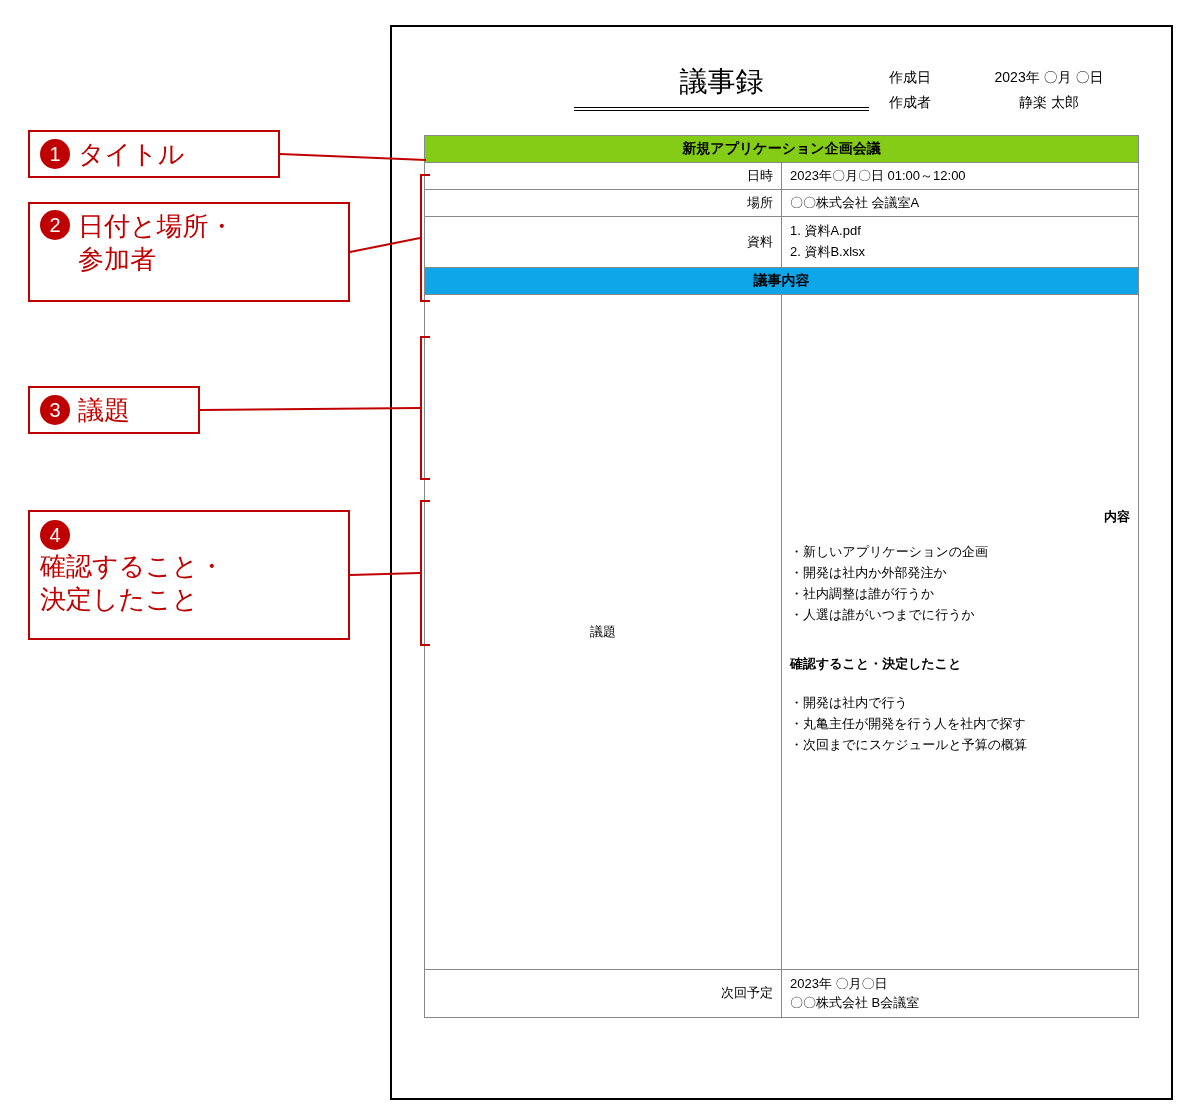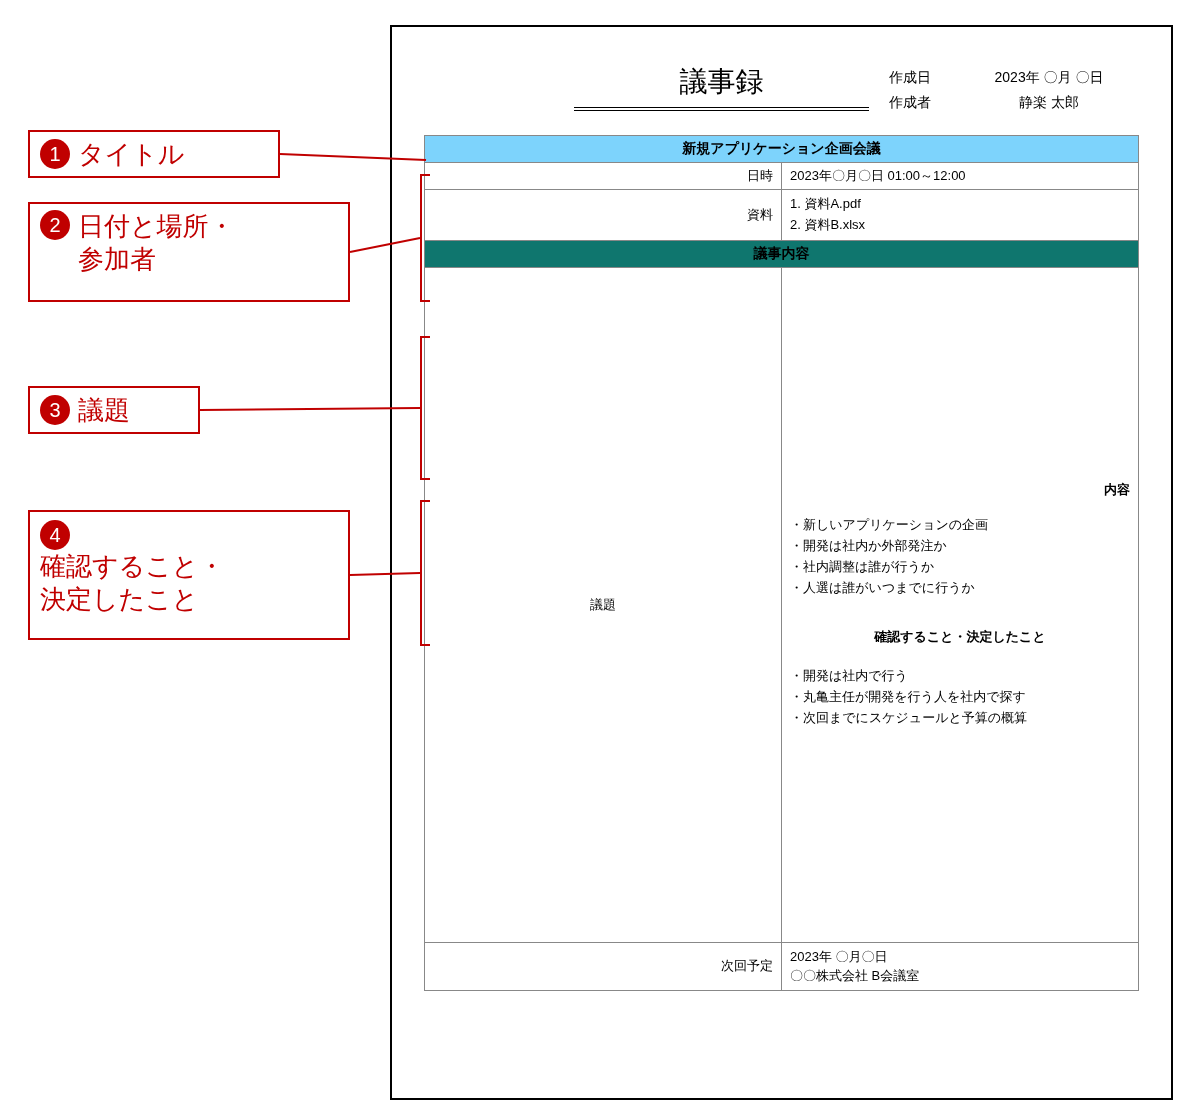--- a/index.html
+++ b/index.html
@@ -50,54 +50,54 @@
       margin-top: 20px;
       font-size: 13px;
       table-layout: fixed;
     }
     .minutes-table td, .minutes-table th {
       border: 1px solid #888;
       padding: 4px 8px;
       vertical-align: middle;
     }
     .title-cell {
-      background: #7dd3fc;
+      background: #84cc16;
       text-align: center;
       font-weight: bold;
       font-size: 14px;
       padding: 6px;
     }
     .label-cell {
       width: 100px;
       text-align: right;
       font-size: 13px;
     }
     .val-cell { font-size: 13px; }
     .att-cell { height: 44px; }
     .doc-cell { line-height: 1.6; }
     .content-header {
-      background: #0f766e;
+      background: #0ea5e9;
       text-align: center;
       font-weight: bold;
       font-size: 14px;
       padding: 6px;
     }
     .gidai-label {
       text-align: center;
       vertical-align: top;
       padding-top: 6px;
     }
     .naiyou-cell {
       vertical-align: top;
       padding: 6px 14px;
       height: 675px;
     }
     .naiyou-h { text-align: right; font-weight: bold; margin-bottom: 16px; }
     .bullets div { line-height: 1.6; font-size: 13px; }
-    .sub-h { text-align: center; font-weight: bold; margin: 30px 0 20px; font-size: 13px; }
+    .sub-h { text-align: left; font-weight: bold; margin: 30px 0 20px; font-size: 13px; }
     .next-row td { height: 48px; }
     .next-val { line-height: 1.5; padding-left: 18px; }
 
     
     .anno {
       position: absolute;
       border: 2px solid #c00000;
       background: #fff;
       color: #c00000;
       font-size: 26px;
@@ -153,20 +153,24 @@
   </div>
 
   <table class="minutes-table">
     <tbody>
         <tr>
           <td colspan="2" class="title-cell">新規アプリケーション企画会議</td>
         </tr>
     <tr>
       <td class="label-cell">日時</td>
       <td class="val-cell">2023年〇月〇日 01:00～12:00</td>
+    </tr>
+    <tr>
+      <td class="label-cell">場所</td>
+      <td class="val-cell">〇〇株式会社 会議室A</td>
     </tr>
     <tr>
       <td class="label-cell">資料</td>
       <td class="val-cell doc-cell">
         <div>1. 資料A.pdf</div>
         <div>2. 資料B.xlsx</div>
       </td>
     </tr>
     <tr>
           <td colspan="2" class="content-header">議事内容</td>

